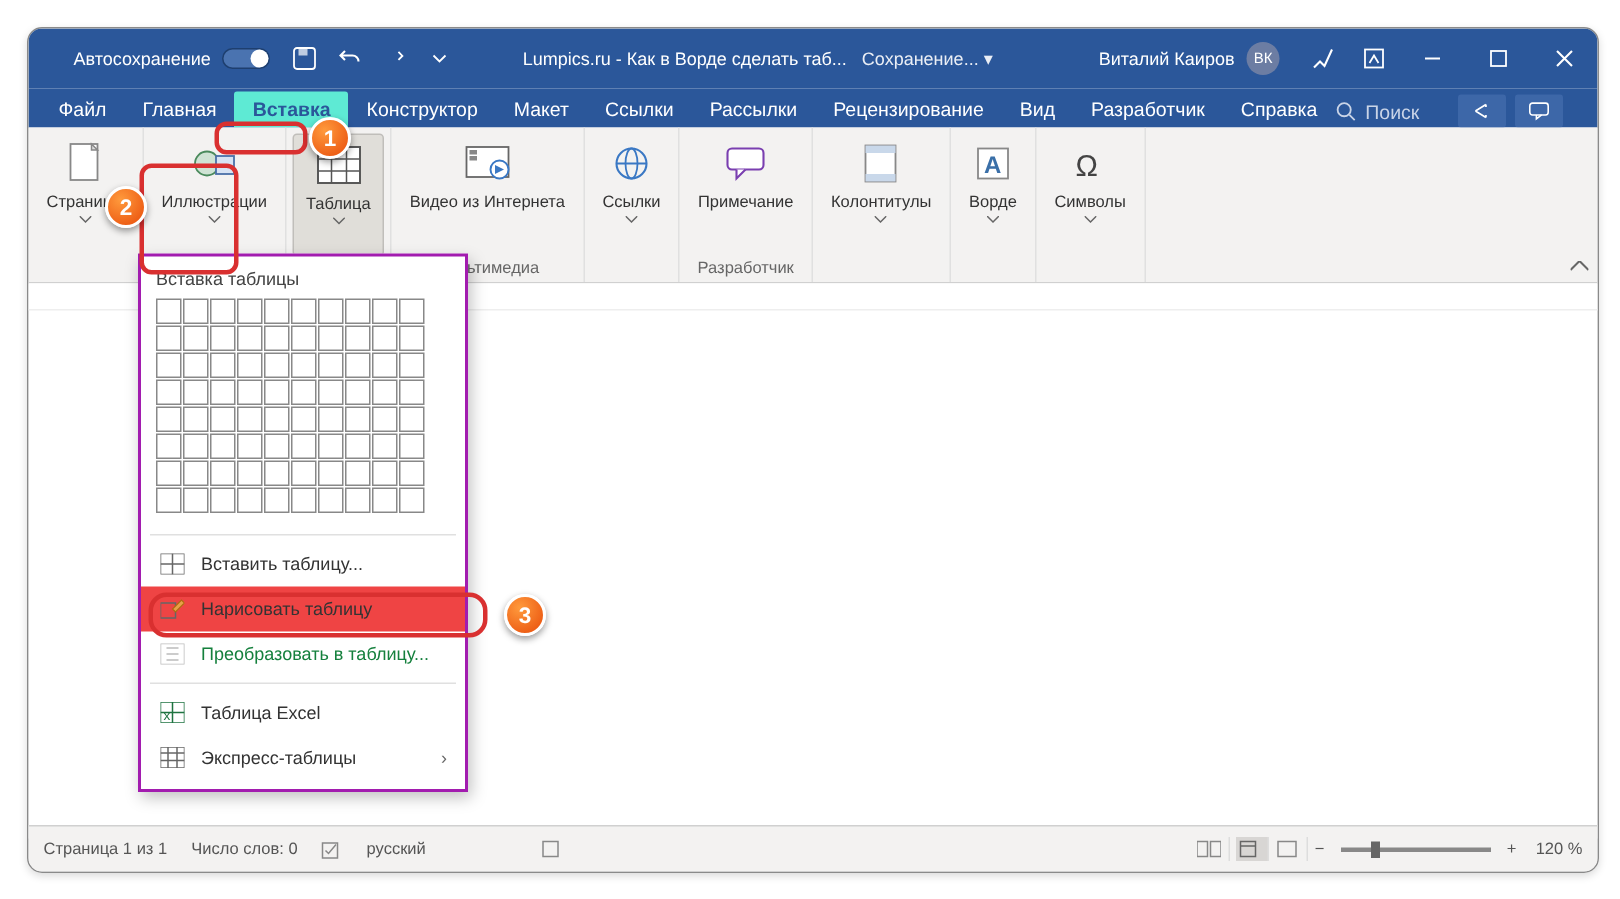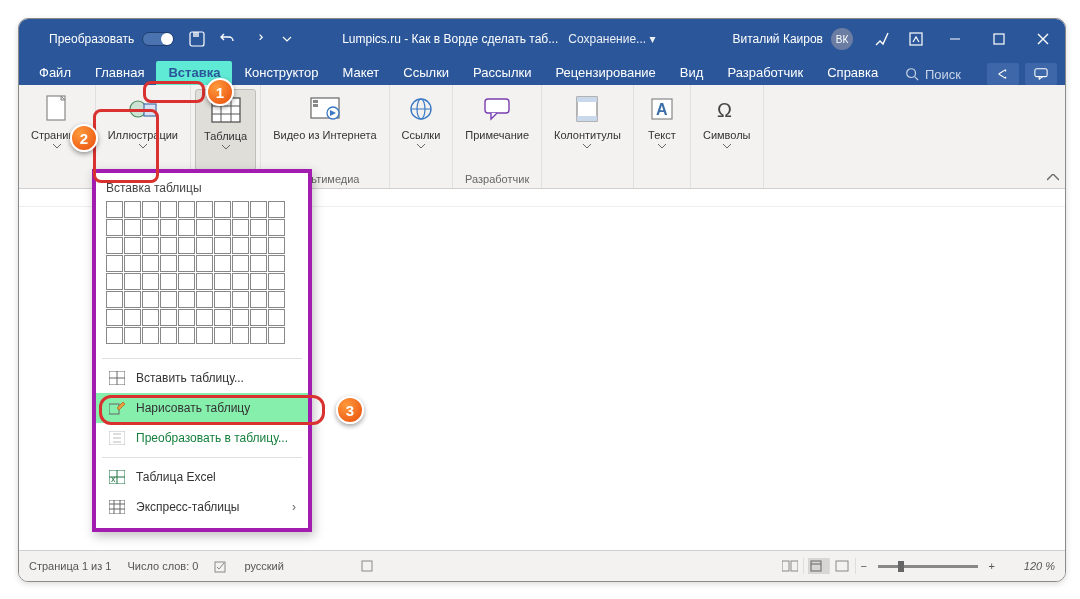--- a/index.html
+++ b/index.html
@@ -18,37 +18,37 @@
 .user-name { margin-right: 8px; }
 .avatar { width: 22px; height: 22px; border-radius: 50%; background: #6c7da3; display: flex; align-items: center; justify-content: center; font-size: 10px; margin-right: 12px; }
 .win-btn { width: 44px; height: 40px; display: flex; align-items: center; justify-content: center; }
 .tb-icon { width: 22px; height: 22px; display:flex; align-items:center; justify-content:center; margin: 0 6px; }
 
 
 .tabs { height: 26px; background: #2b579a; display: flex; align-items: flex-end; color: #fff; font-size: 13px; padding-left: 8px; }
 .tab { padding: 4px 12px 5px; cursor: pointer; }
 .tab.file { background: transparent; }
 .tab.active { background: #5eead4; color: #2b579a; font-weight: 600; border-radius: 2px 2px 0 0; }
-.tabs .right { margin-left: auto; display: flex; align-items: center; padding-right: 8px; }
+.tabs .right { margin-left: auto; display: flex; align-items: center; padding-right: 24px; }
 .tabs .right-btn { width: 32px; height: 22px; display: flex; align-items: center; justify-content: center; background: #3d67a8; margin-left: 6px; border-radius: 2px; }
 .search-box { display: flex; align-items: center; color: #c9d4e7; font-size: 13px; margin-right: 20px; }
 .search-box svg { margin-right: 6px; }
 
 
 .ribbon { height: 104px; background: #f3f2f1; border-bottom: 1px solid #d0d0d0; display: flex; position: relative; }
 .group { display: flex; flex-direction: column; align-items: center; border-right: 1px solid #e0e0e0; padding: 4px 4px 2px; }
 .group .buttons { display: flex; flex: 1; align-items: flex-start; }
 .group-label { font-size: 11px; color: #666; padding: 2px 0; text-align: center; }
 .big-btn { display: flex; flex-direction: column; align-items: center; justify-content: flex-start; padding: 4px 8px; height: 82px; cursor: pointer; border-radius: 3px; }
 .big-btn .icon { width: 32px; height: 32px; margin-bottom: 4px; display: flex; align-items: center; justify-content: center; }
 .big-btn .label { font-size: 11px; text-align: center; line-height: 1.2; color: #333; }
 .big-btn .chev { margin-top: 2px; }
 
 
-.dropdown { position: absolute; left: 92px; top: 169px; width: 220px; background: #fff; border: 4px solid #a21caf; box-shadow: 2px 4px 10px rgba(0,0,0,0.25); z-index: 10; padding-bottom: 6px; }
+.dropdown { position: absolute; left: 92px; top: 169px; width: 220px; background: #fff; border: 2px solid #a21caf; box-shadow: 2px 4px 10px rgba(0,0,0,0.25); z-index: 10; padding-bottom: 6px; }
 .dropdown .dd-title { font-size: 12px; padding: 8px 10px 6px; color: #444; }
 .cell-grid { display: grid; grid-template-columns: repeat(10, 17px); grid-auto-rows: 17px; gap: 1px; padding: 0 10px 10px; }
 .cell-grid .cell { width: 17px; height: 17px; border: 1px solid #888; background: #fff; }
 .dd-sep { height: 1px; background: #e0e0e0; margin: 4px 6px; }
 .dd-item { display: flex; align-items: center; padding: 6px 12px; font-size: 12px; color: #333; cursor: pointer; }
 .dd-item.disabled { color: #15803d; cursor: default; }
 .dd-item .dd-icon { width: 18px; height: 18px; margin-right: 10px; display: flex; align-items: center; justify-content: center; }
 .dd-item .arrow { margin-left: auto; color: #666; }
 
 
@@ -70,21 +70,21 @@
 .hl-red { position: absolute; border: 3px solid #d93030; border-radius: 8px; z-index: 25; pointer-events: none; }
 
 .chev svg, svg { display: block; }
 </style>
 </head>
 <body>
 
 <div class="outer-frame">
 
   <div class="titlebar">
-    <span class="autosave">Преобразовать</span>
+    <span class="autosave">Автосохранение</span>
     <span class="toggle">
         <span class="knob"></span>
       </span>
     <span class="qat-icon">
         <svg width="16" height="16" viewBox="0 0 16 16">
           <rect x="1" y="1" width="14" height="14" rx="2" fill="none" stroke="#fff" stroke-width="1.2"></rect>
           <rect x="4" y="1" width="6" height="5" fill="#fff" opacity="0.7"></rect>
         </svg>
       </span>
     <span class="qat-icon">
@@ -303,21 +303,21 @@
     </div>
     <div class="group">
       <div class="buttons">
         <div class="big-btn">
           <div class="icon">
               <svg width="26" height="26">
                 <rect x="3" y="3" width="20" height="20" fill="#fff" stroke="#888" stroke-width="1.2"></rect>
                 <text x="7" y="19" font-size="16" font-weight="bold" fill="#3a6fa8">A</text>
               </svg>
             </div>
-          <div class="label">Текст</div>
+          <div class="label">Ворде</div>
           <div class="chev">
               <svg width="8" height="5">
                 <path d="M0 0 L4 4 L8 0" fill="none" stroke="#666"></path>
               </svg>
             </div>
         </div>
       </div>
       <div class="group-label">&nbsp;</div>
     </div>
     <div class="group">
@@ -382,21 +382,21 @@
     <span class="view-btn">
         <svg width="14" height="12">
           <rect x="1" y="1" width="12" height="10" fill="none" stroke="#888"></rect>
         </svg>
       </span>
     <span class="zoom-btn">−</span>
     <span class="zoom-slider">
         <span class="thumb"></span>
       </span>
     <span class="zoom-btn">+</span>
-    <span style="margin-left:26px;font-style:italic;">120 %</span>
+    <span style="margin-left:10px;">120 %</span>
   </div>
 </div>
 
 <div class="dropdown">
   <div class="dd-title">Вставка таблицы</div>
   <div class="cell-grid" id="cellgrid">
       <div class="cell"></div>
       <div class="cell"></div>
       <div class="cell"></div>
       <div class="cell"></div>
@@ -481,21 +481,21 @@
   <div class="dd-item">
     <span class="dd-icon">
         <svg width="16" height="14">
           <rect x="0" y="0" width="16" height="14" fill="none" stroke="#666"></rect>
           <line x1="0" y1="7" x2="16" y2="7" stroke="#666"></line>
           <line x1="8" y1="0" x2="8" y2="14" stroke="#666"></line>
         </svg>
       </span>
     <span>Вставить таблицу...</span>
   </div>
-  <div class="dd-item" style="background:#86efac;">
+  <div class="dd-item" style="background:#ef4444;">
     <span class="dd-icon">
         <svg width="16" height="16">
           <rect x="0" y="4" width="10" height="10" fill="none" stroke="#666"></rect>
           <path d="M8 8 L14 2 L16 4 L10 10 Z" fill="#e8a048" stroke="#b06a10" stroke-width="0.8"></path>
         </svg>
       </span>
     <span>Нарисовать таблицу</span>
   </div>
   <div class="dd-item disabled">
     <span class="dd-icon">

